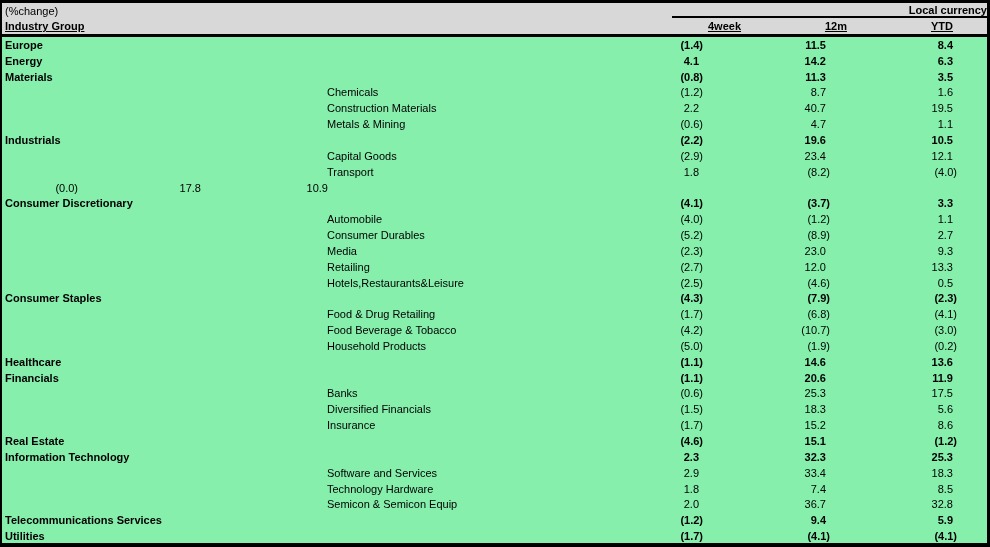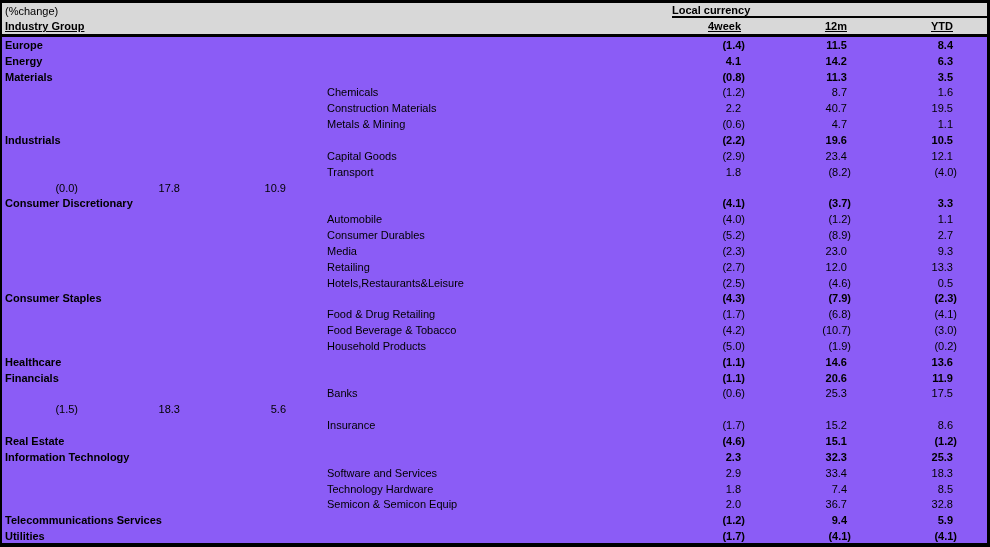--- a/index.html
+++ b/index.html
@@ -10,21 +10,21 @@
   }
   .table-wrap {
     position: relative;
     width: 990px;
     height: 547px;
     box-sizing: border-box;
     border-left: 2px solid #000;
     border-right: 3px solid #000;
     border-top: 3px solid #000;
     border-bottom: 4px solid #000;
-    background: #8b5cf6;
+    background: #86efac;
     font-size: 11px;
     color: #000;
     overflow: hidden;
   }
   .hdr {
     background: #d8d8d8;
     border-bottom: 3px solid #000;
     height: 31px;
   }
   .hdr-row1 {
@@ -33,21 +33,21 @@
     align-items: center;
   }
   .change-label {
     padding-left: 3px;
     flex: 1;
   }
   .currency-cell {
     width: 315px;
     height: 15px;
     line-height: 15px;
-    text-align: left;
+    text-align: right;
     font-weight: bold;
     border-bottom: 2px solid #000;
     box-sizing: border-box;
   }
   .hdr-row2 {
     height: 16px;
     display: flex;
     align-items: center;
     font-weight: bold;
     text-decoration: underline;
@@ -66,20 +66,21 @@
   .num.neg { padding-right: 30px; text-align: right; }
   .tbody {
     display: flex;
     flex-direction: column;
     height: 507px;
   }
   .row {
     flex: 1;
     display: flex;
     align-items: center;
+    gap: 21px;
   }
   .label {
     flex: 1;
     padding-left: 3px;
     white-space: nowrap;
   }
   .label.indent { padding-left: 325px; }
   .bold { font-weight: bold; }
 </style>
 </head>
@@ -230,20 +231,21 @@
         <span class="num bold">20.6</span>
         <span class="num bold">11.9</span>
       </div>
       <div class="row">
         <span class="label indent">Banks</span>
         <span class="num neg">(0.6)</span>
         <span class="num">25.3</span>
         <span class="num">17.5</span>
       </div>
       <div class="row">
+        <span class="label indent">Diversified Financials</span>
         <span class="num neg">(1.5)</span>
         <span class="num">18.3</span>
         <span class="num">5.6</span>
       </div>
       <div class="row">
         <span class="label indent">Insurance</span>
         <span class="num neg">(1.7)</span>
         <span class="num">15.2</span>
         <span class="num">8.6</span>
       </div>

